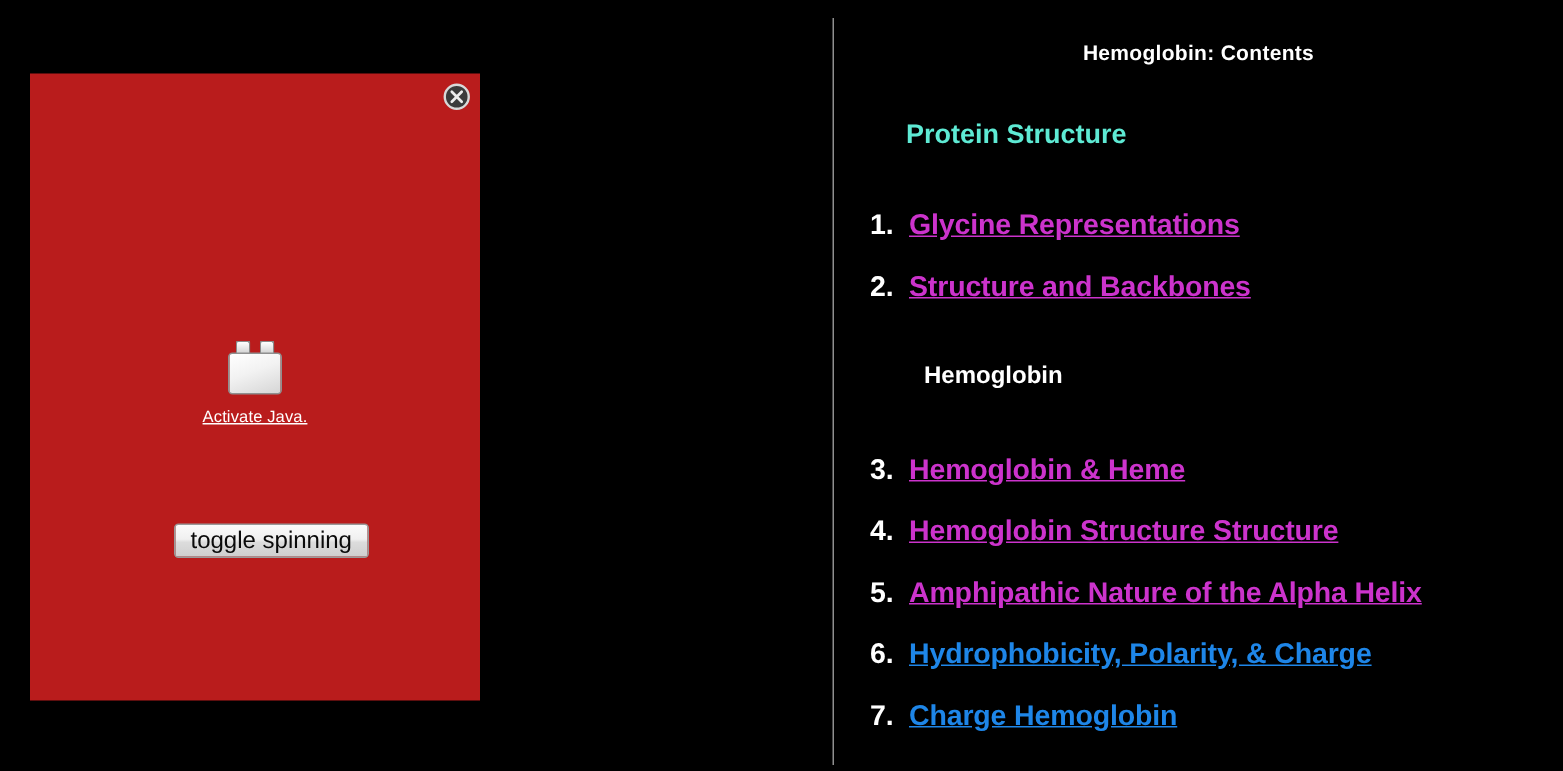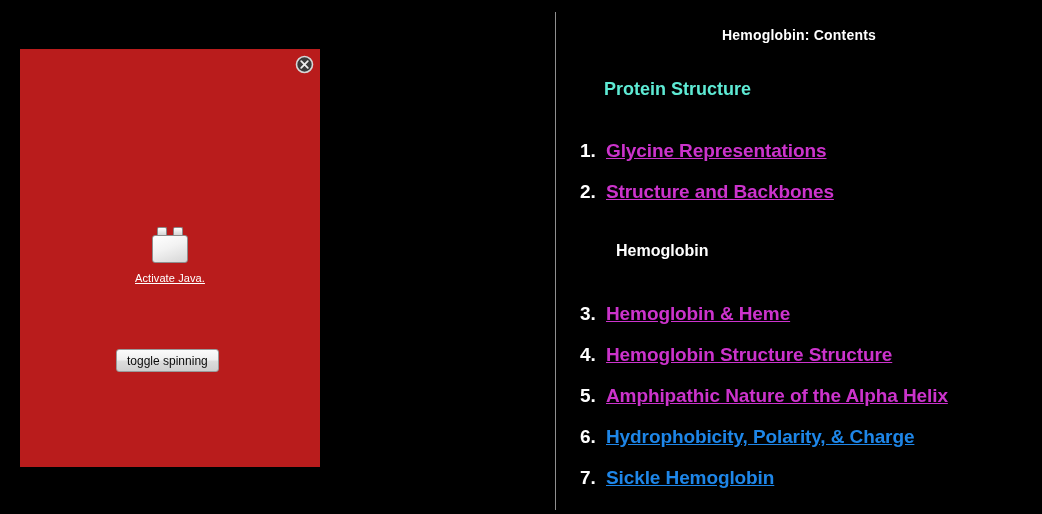--- a/index.html
+++ b/index.html
@@ -73,21 +73,21 @@
     white-space: nowrap;
   }
   #toggle-spinning-button {
     position: absolute;
     left: 116px; top: 349px;
     height: 23px;
     padding: 0 10px;
     display: flex;
     align-items: center;
     justify-content: center;
-    font-size: 12px;
+    font-size: 16px;
     color: #0a0a0a;
     background: linear-gradient(#fbfbfb 0%, #f0f0f0 45%, #dcdcdc 55%, #cfcfcf 100%);
     border: 1px solid #9a9a9a;
     border-radius: 3px;
     cursor: pointer;
     white-space: nowrap;
   }
 
   
   #vertical-divider {
@@ -213,17 +213,17 @@
       <span class="toc-link visited">Amphipathic Nature of the Alpha Helix</span>
     </div>
 
     <div class="toc-item" style="top:426px">
       <span class="toc-marker">6.</span>
       <span class="toc-link unvisited">Hydrophobicity, Polarity, &amp; Charge</span>
     </div>
 
     <div class="toc-item" style="top:467px">
       <span class="toc-marker">7.</span>
-      <span class="toc-link unvisited">Sickle Hemoglobin</span>
+      <span class="toc-link unvisited">Charge Hemoglobin</span>
     </div>
 
   </div>
 </div>
 
 </body></html>

